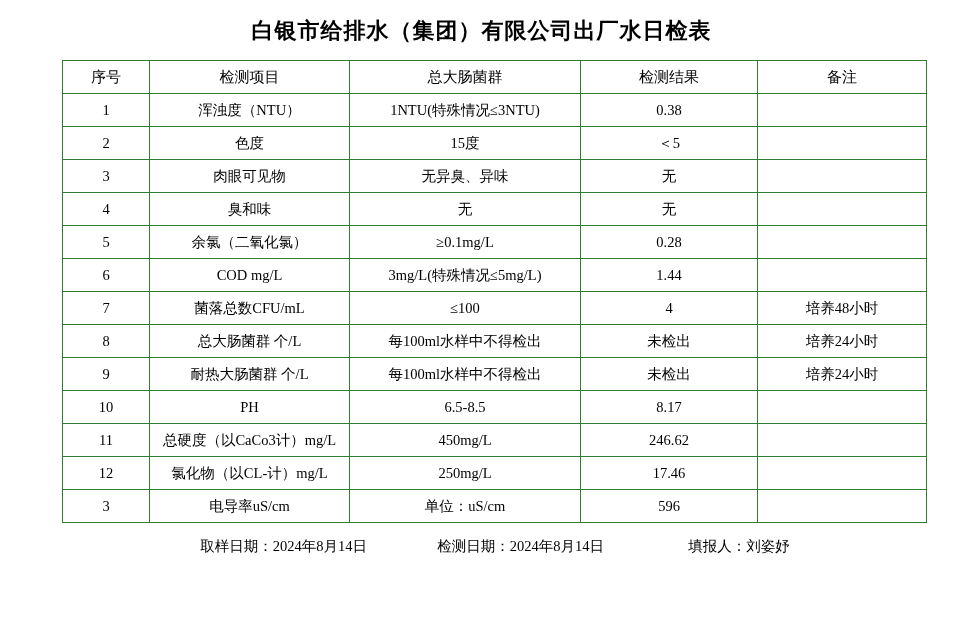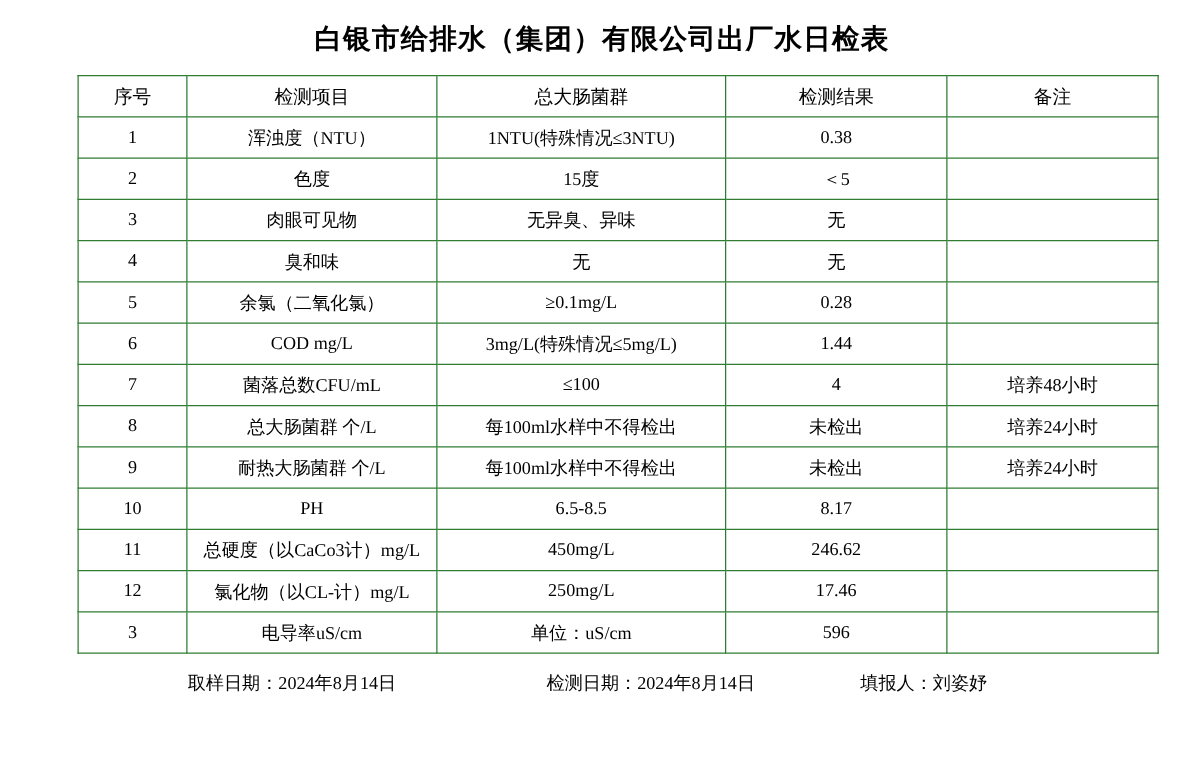--- a/index.html
+++ b/index.html
@@ -61,21 +61,21 @@
     font-family: "Liberation Mono", "DejaVu Sans Mono", monospace;
     font-size: 13.5px;
   }
   .footer {
     display: flex;
     padding: 0 62px;
     margin-top: 14px;
     font-size: 14.5px;
     font-family: "Liberation Serif", "DejaVu Serif", serif;
   }
-  .footer .f-sample { width: 300px; text-align: center; padding-left: 38px; }
+  .footer .f-sample { width: 300px; text-align: right; padding-left: 38px; }
   .footer .f-test { width: 300px; text-align: center; padding-left: 20px; }
   .footer .f-reporter { width: 239px; text-align: left; padding-left: 34px; }
 </style>
 </head>
 <body>
 
 <div class="page">
 
   <div class="doc-title">白银市给排水（集团）有限公司出厂水日检表</div>
 

